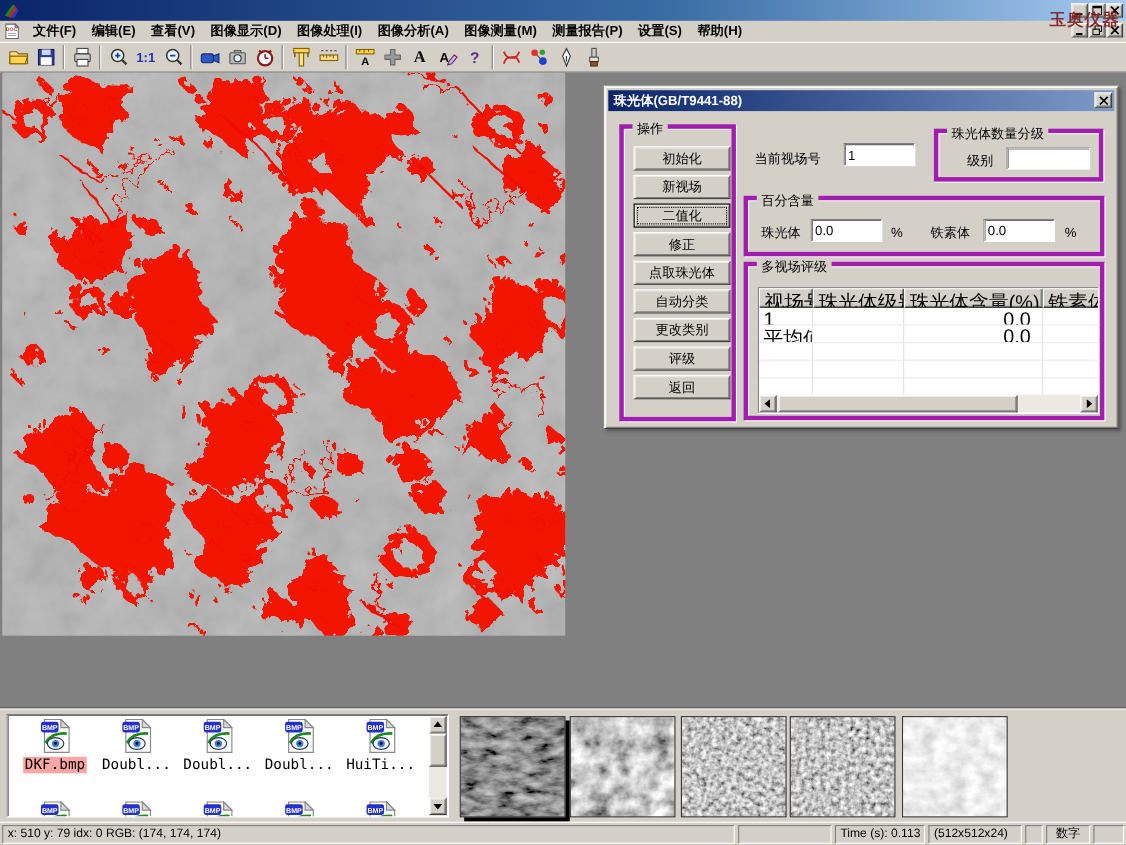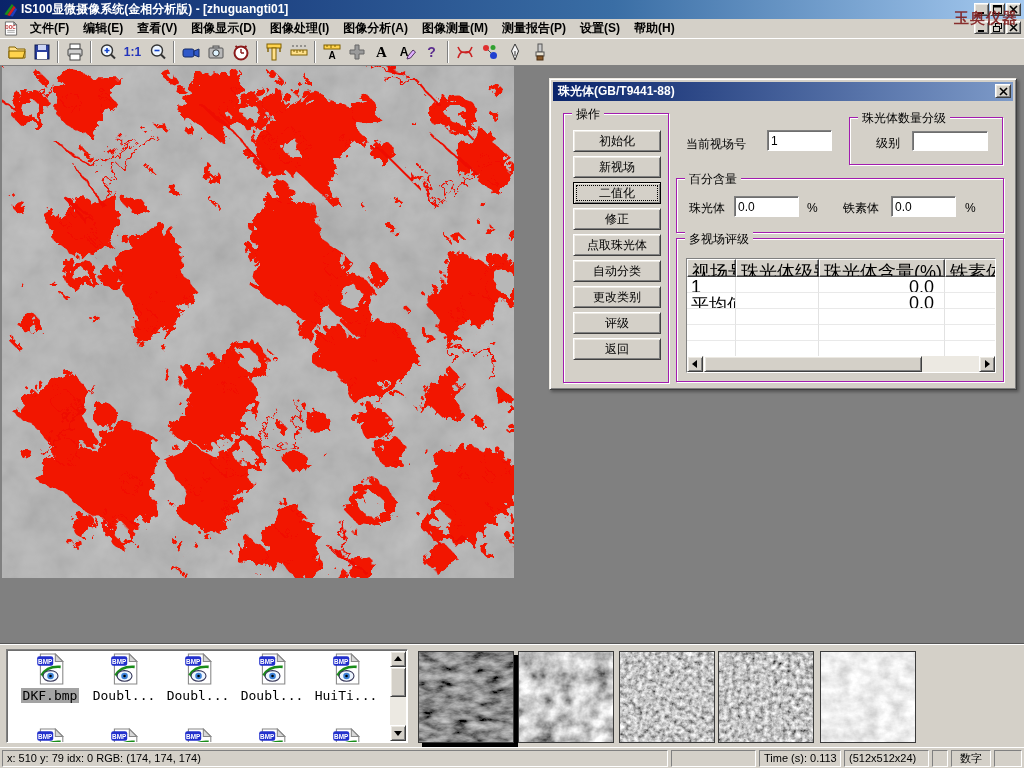--- a/index.html
+++ b/index.html
@@ -9,21 +9,21 @@
   
   .raised { background:#d4d0c8; border:1px solid; border-color:#fff #404040 #404040 #fff;
             box-shadow: inset 1px 1px 0 #ece9e2, inset -1px -1px 0 #808080; }
   .sunken { background:#fff; border:1px solid; border-color:#808080 #fff #fff #808080;
             box-shadow: inset 1px 1px 0 #6e6e6e; }
   .panel-sunken { border:1px solid; border-color:#808080 #fff #fff #808080; background:#d4d0c8; }
   .wbtn { background:#d4d0c8; border:1px solid; border-color:#fff #404040 #404040 #fff;
           box-shadow: inset 1px 1px 0 #ece9e2, inset -1px -1px 0 #808080;
           font:12px "Liberation Sans","DejaVu Sans",sans-serif; cursor:default; }
   .wbtn.focused { border-color:#000; outline:1px dotted #000; outline-offset:-4px; }
-  .group { position:absolute; border:1px solid #a21caf; box-shadow: inset 1px 1px 0 #fff, 1px 1px 0 #fff; }
+  .group { position:absolute; border:4px solid #a21caf; box-shadow: inset 1px 1px 0 #fff, 1px 1px 0 #fff; }
   .group > .glabel { position:absolute; top:-8px; left:8px; background:#d4d0c8; padding:0 4px; }
 
   
   #titlebar { position:absolute; top:0; left:0; width:1024px; height:19px;
               background:linear-gradient(to right,#0a246a,#3a6ea5 60%,#a6caf0); display:flex; align-items:center; }
   #titlebar .ticon { width:16px; height:15px; margin:0 3px 0 2px; }
   #title-text { color:#fff; font-weight:bold; font-size:12px; white-space:nowrap; }
   .winbtns { position:absolute; right:3px; top:3px; display:flex; gap:1px; }
   .winbtn { width:15px; height:13px; display:flex; align-items:center; justify-content:center; }
   #watermark { position:absolute; left:954px; top:9px; z-index:99; color:#7f1d1d; font-weight:bold;
@@ -73,41 +73,40 @@
   .sthumb { width:218px; height:16px; margin-left:1px; }
   .hspacer { flex:1; }
 
   
   #bottom-panel { position:absolute; top:645px; left:0; width:1024px; height:102px; background:#d4d0c8;
                   box-shadow: 0 -1px 0 #fff, 0 -2px 0 #565656; }
   #filelist { position:absolute; left:6px; top:4px; width:402px; height:94px; overflow:hidden; }
   .fitem { position:absolute; width:70px; text-align:center; }
   .fitem svg { width:30px; height:32px; }
   .flabel { font:13px "DejaVu Sans Mono","Liberation Mono",monospace; white-space:nowrap; display:inline-block; padding:0 2px; }
-  .flabel.sel { background:#a3a3a3; }
+  .flabel.sel { background:#fca5a5; }
   #flist-scroll { position:absolute; right:1px; top:1px; width:16px; height:90px; background:#ece9e2; }
   .vthumb { position:absolute; left:0; top:16px; width:16px; height:30px; }
   .thumb { position:absolute; top:6px; width:96px; height:92px; border:1px solid #3a3a3a; background:#888; }
   .thumb.sel { box-shadow: 4px 4px 0 #000; }
   .thumb svg { width:100%; height:100%; display:block; }
 
   
   #statusbar { position:absolute; top:747px; left:0; width:1024px; height:21px; background:#d4d0c8; border-top:1px solid #fff; }
   .spanel { position:absolute; top:2px; height:17px; font-size:11px; line-height:15px; padding:0 4px; white-space:nowrap; overflow:hidden; }
 </style>
 </head>
 <body>
 
 <div id="titlebar">
   <svg class="ticon" viewBox="0 0 16 16">
     <path d="M2 13 L10 2 L12 4 L5 14 Z" fill="#1a8c1a"></path>
     <path d="M5 14 L12 4 L14 6 L8 15 Z" fill="#cc2020"></path>
     <path d="M8 15 L14 6 L15.5 8 L11 15.5 Z" fill="#2040c0"></path>
   </svg>
-  <span id="title-text">IS100显微摄像系统(金相分析版) - [zhuguangti01]</span>
   <div class="winbtns">
     <div class="winbtn raised">
       <svg width="9" height="9" viewBox="0 0 9 9">
           <rect x="1" y="7" width="6" height="2" fill="#000"></rect>
         </svg>
     </div>
     <div class="winbtn raised">
       <svg width="9" height="9" viewBox="0 0 9 9">
           <rect x="0.5" y="0.5" width="8" height="8" fill="none" stroke="#000"></rect>
           <rect x="0.5" y="0.5" width="8" height="2" fill="#000"></rect>

